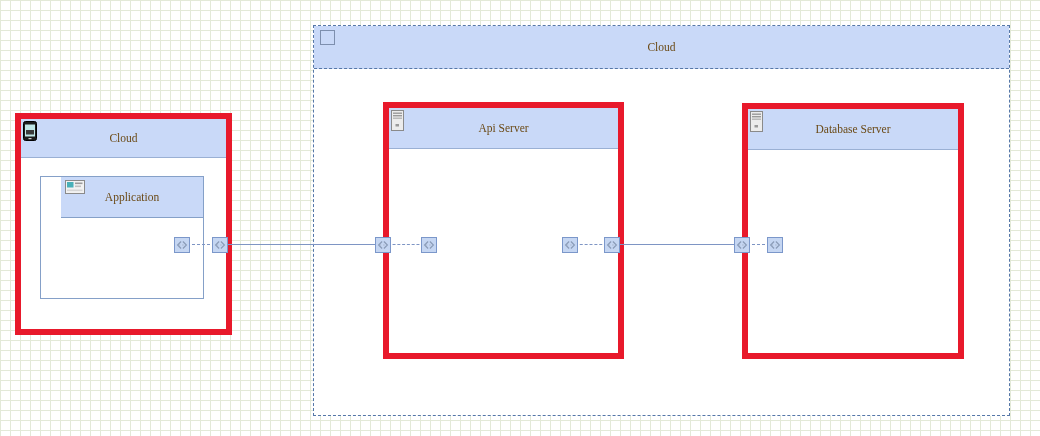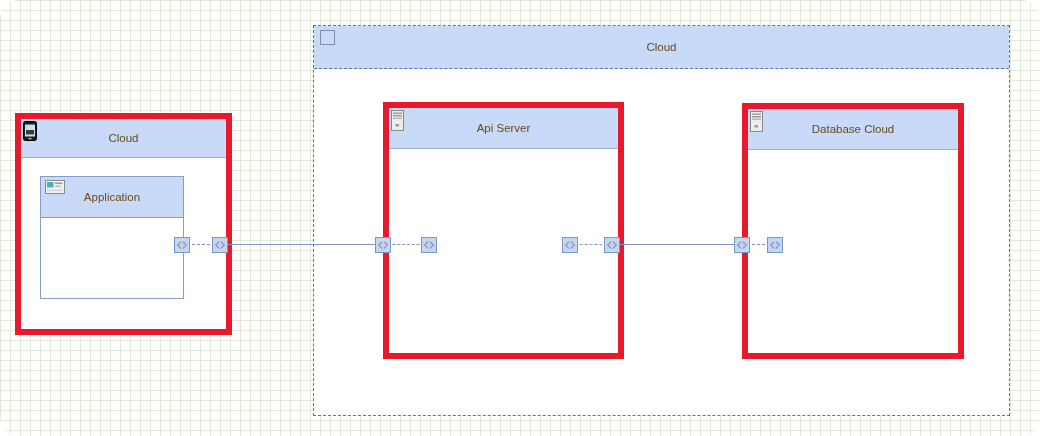--- a/index.html
+++ b/index.html
@@ -3,22 +3,21 @@
 <meta charset="utf-8">
 <style>
   html,body{margin:0;padding:0;}
   .canvas{
     position:relative;width:1040px;height:436px;overflow:hidden;
     background-color:#ffffff;
     background-image:
       linear-gradient(to right, var(--grid-line,#e3e9d8) 1px, transparent 1px),
       linear-gradient(to bottom, var(--grid-line,#e3e9d8) 1px, transparent 1px);
     background-size:10px 10px;
-    font-family:Liberation Sans, sans-serif;
-    border-radius:19px;
+    font-family:Liberation Serif, serif;
   }
   .lbl{font-size:11.5px;color:var(--label-text,#6b4a16);white-space:nowrap;}
 
   
   .cloud{position:absolute;left:313px;top:25px;width:695px;height:389px;
     background:#ffffff;border:1px dashed var(--cloud-border,#5577a8);z-index:1;}
   .cloud-header{position:relative;height:42px;background:var(--header-fill,#c9d9f8);
     border-bottom:1px dashed var(--cloud-border,#5577a8);
     display:flex;align-items:center;justify-content:center;}
   .cloud-icon{position:absolute;left:6px;top:4px;width:13px;height:13px;
@@ -32,21 +31,21 @@
   .node-db-server{left:742px;top:103px;width:210px;height:244px;}
   .nhead{position:relative;background:var(--header-fill,#c9d9f8);
     border-bottom:1px solid #9ab0d4;
     display:flex;align-items:center;justify-content:center;}
   .h38{height:38px;} .h40{height:40px;}
   .nhead .corner-icon{position:absolute;left:2px;top:2px;}
 
   
   .ibox{position:absolute;background:#ffffff;
     border:1px solid var(--node-border,#85a0c8);z-index:3;}
-  .box-application{left:40px;top:176px;width:142px;height:121px;}
+  .box-application{left:40px;top:176px;width:142px;height:121px;padding-left:20px;}
   .box-api{left:429px;top:176px;width:141px;height:121px;}
   .box-database{left:775px;top:175px;width:140px;height:122px;}
   .ihead{position:relative;height:40px;background:var(--header-fill,#c9d9f8);
     border-bottom:1px solid var(--node-border,#85a0c8);
     display:flex;align-items:center;justify-content:center;}
   .ihead .corner-icon{position:absolute;left:4px;top:3px;}
   .badge{position:absolute;top:0;right:0;width:18px;height:20px;
     background:var(--badge-fill,#e8192b);color:var(--badge-text,#ffffff);
     font-size:13px;font-weight:bold;display:flex;align-items:center;justify-content:center;
     text-decoration:underline;}
@@ -114,21 +113,21 @@
     <div class="nhead h40">
       <span class="corner-icon">
         <svg width="13" height="21" viewBox="0 0 13 21">
           <rect x="0.5" y="0.5" width="12" height="20" fill="#ececec" stroke="#8a8a8a"></rect>
           <rect x="2" y="2.5" width="9" height="1.4" fill="#9a9a9a"></rect>
           <rect x="2" y="5" width="9" height="1.4" fill="#9a9a9a"></rect>
           <rect x="2" y="7.5" width="9" height="1.4" fill="#b5b5b5"></rect>
           <rect x="4.5" y="14" width="3.5" height="2.5" fill="#9a9a9a"></rect>
         </svg>
       </span>
-      <span class="lbl">Database Cloud</span>
+      <span class="lbl">Database Server</span>
     </div>
   </div>
 
   <div class="ibox box-application">
     <div class="ihead">
       <span class="corner-icon">
         <svg width="20" height="14" viewBox="0 0 20 14">
           <rect x="0.5" y="0.5" width="19" height="13" fill="#f2f2f2" stroke="#8a8a8a"></rect>
           <rect x="2" y="2" width="6.5" height="5.5" fill="#49b0b8"></rect>
           <rect x="10" y="2.5" width="7.5" height="1.6" fill="#9a9a9a"></rect>

